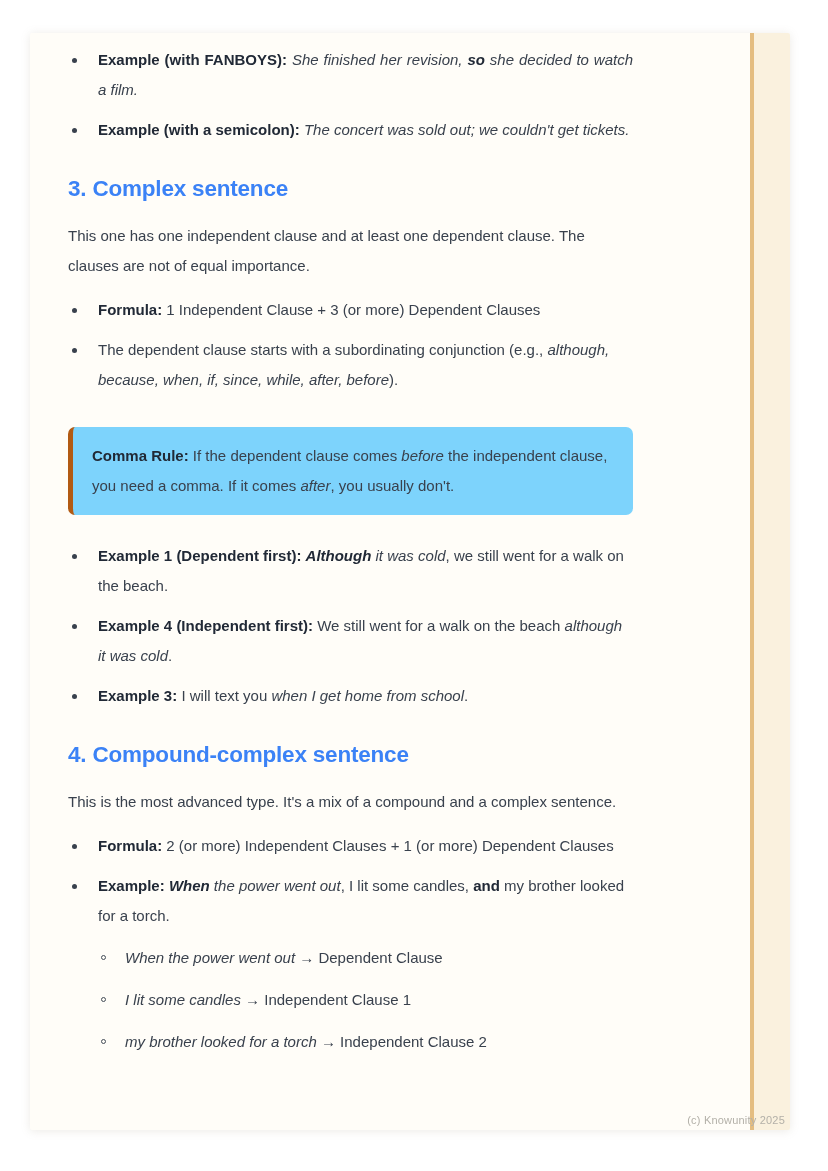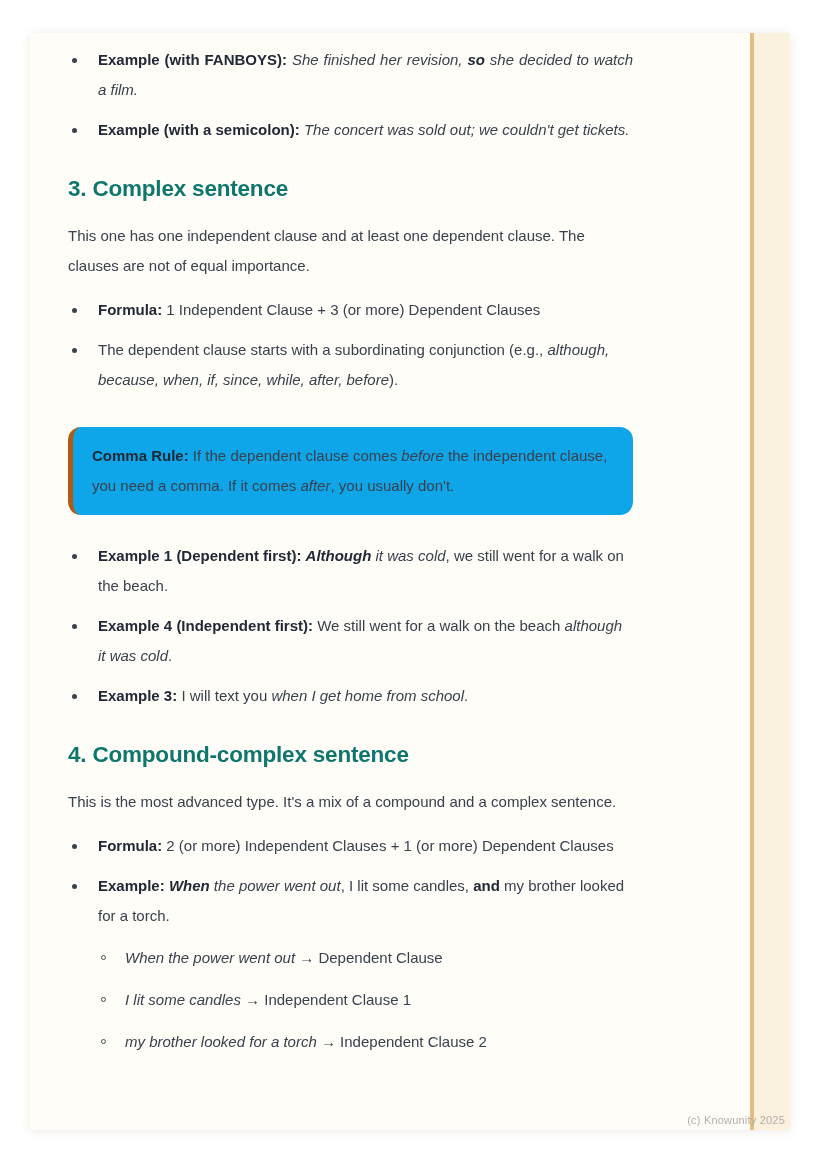--- a/index.html
+++ b/index.html
@@ -53,44 +53,44 @@
     color: #39414d;
   }
   .b { font-weight: 700; color: #212936; }
   .i { font-style: italic; }
   .justify { text-align: justify; }
 
   .heading {
     font-size: 22.5px;
     line-height: 28px;
     font-weight: 700;
-    color: #0f766e;
+    color: #3b82f6;
     margin: 20px 0 18px 0;
     letter-spacing: -0.2px;
   }
   .para { margin: 0 0 14px 0; }
 
   .li { position: relative; padding-left: 30px; margin: 0 16px 10px 0; }
   .li .marker {
     position: absolute;
     left: 4px; top: 12.5px;
     width: 5px; height: 5px;
     border-radius: 50%;
   }
   .marker.dot  { background: #39414d; }
   .marker.ring { border: 1.4px solid #454d58; background: transparent; top: 12px; }
 
   .li.l2 { padding-left: 27px; margin: 12px 0 0 0; }
   .li.l2 .marker { left: 3px; }
 
   .callout {
     margin: 22px 16px 26px 0;
-    background: #0ea5e9;
+    background: #7dd3fc;
     border-left: 5px solid #b25a13;
-    border-radius: 13px;
+    border-radius: 7px;
     padding: 14px 18px 14px 19px;
   }
 </style>
 </head>
 <body>
 
 <div class="page-card">
   <div class="content">
       <div class="li l1 justify"><span class="marker dot"></span><span class="b">Example (with FANBOYS): </span><span class="i">She finished her revision, </span><span class="b i">so</span><span class="i"> she decided to watch a film.</span></div>
       <div class="li l1 justify"><span class="marker dot"></span><span class="b">Example (with a semicolon): </span><span class="i">The concert was sold out; we couldn't get tickets.</span></div>

